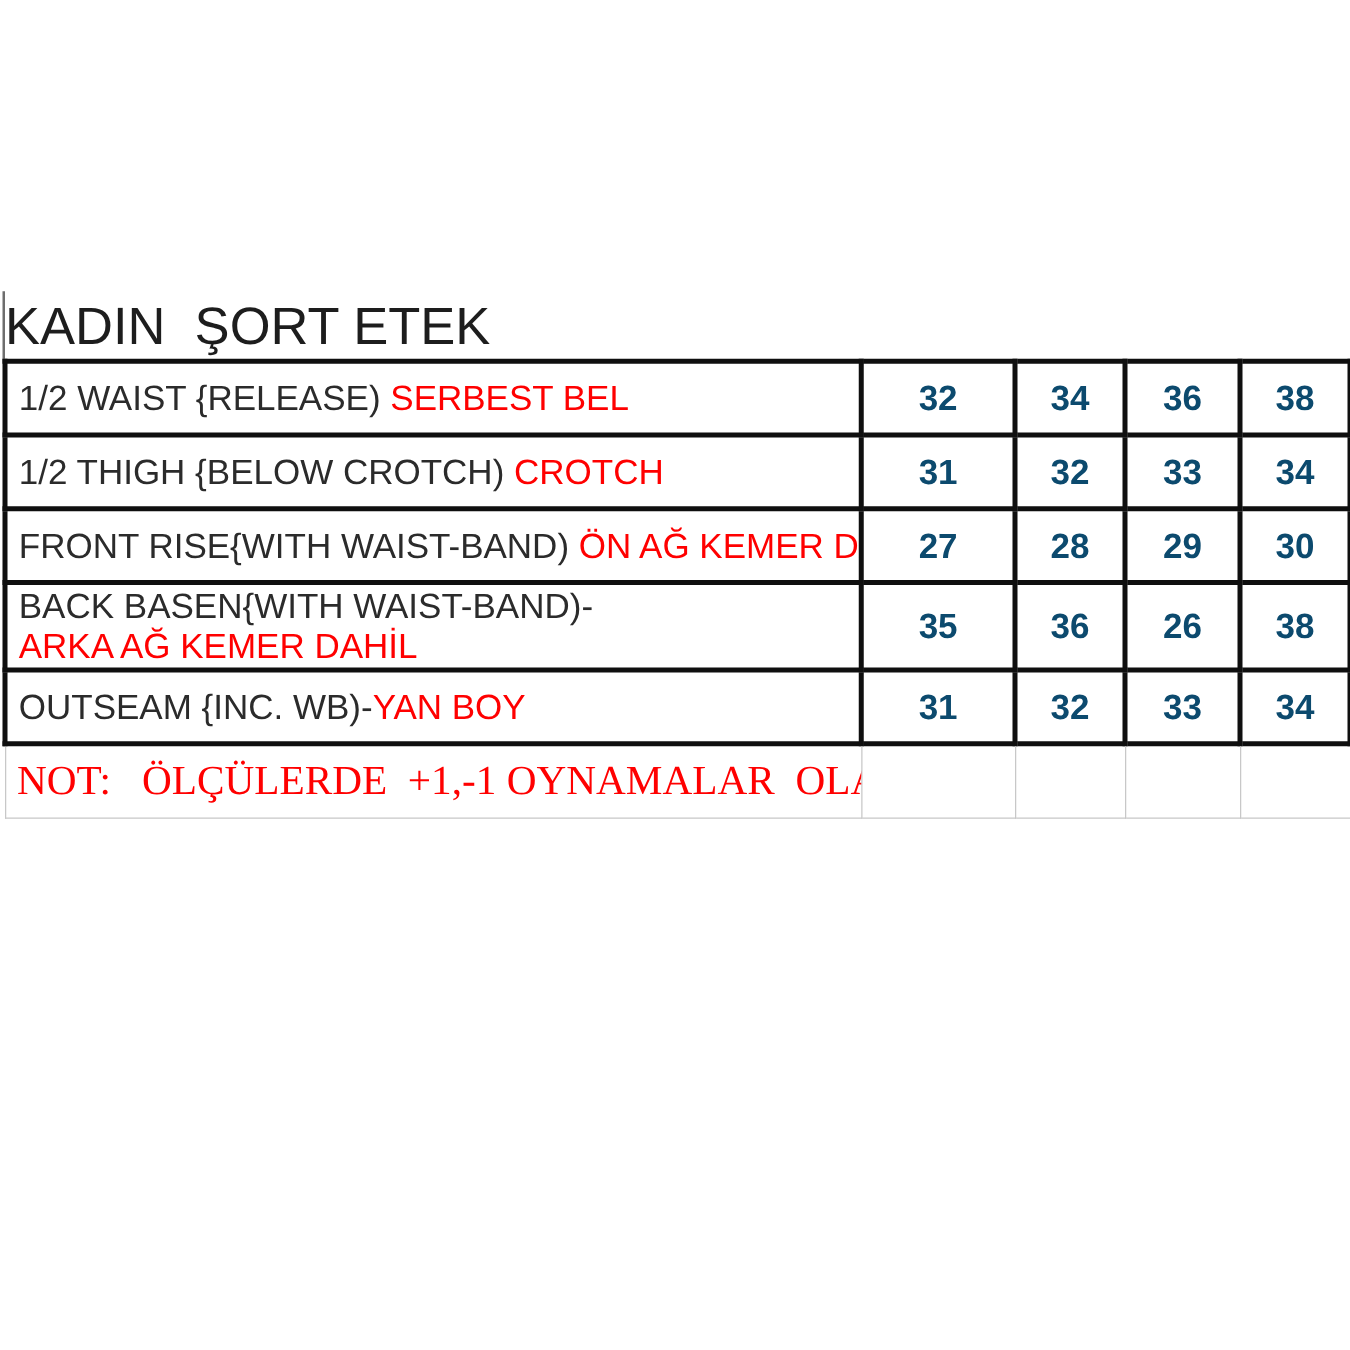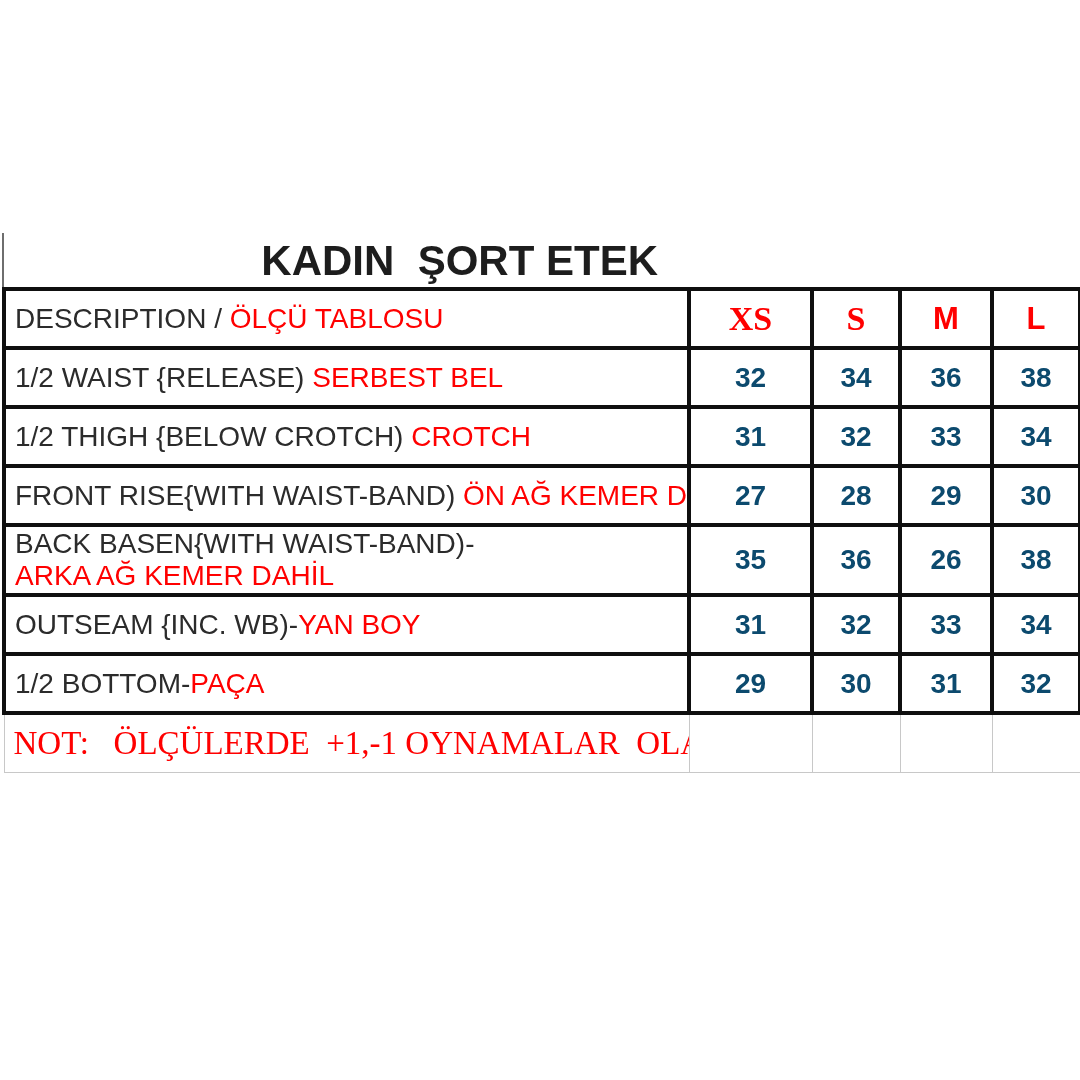--- a/index.html
+++ b/index.html
@@ -1,21 +1,21 @@
 <!DOCTYPE html>
 <html><head>
 <meta charset="utf-8">
 <style>
   html,body{margin:0;padding:0;background:#ffffff;}
   .page{position:relative;width:1080px;height:1080px;background:#ffffff;overflow:hidden;
         font-family:"Liberation Sans",sans-serif;color:#2b2b2b;}
   .title-row{position:absolute;left:2px;top:233px;width:686px;height:54px;
              border-left:2px solid #6e6e6e;box-sizing:border-box;}
-  .title{width:100%;height:54px;line-height:56px;text-align:right;padding-right:30px;
-         box-sizing:border-box;font-size:42px;font-weight:700;color:#1d1d1d;
+  .title{width:100%;height:54px;line-height:56px;padding-right:30px;
+         box-sizing:border-box;font-size:42px;font-weight:400;color:#1d1d1d;
          white-space:pre;letter-spacing:0px;}
   table.size-table{position:absolute;left:2px;top:287px;width:1076px;
                    border-collapse:collapse;table-layout:fixed;}
   table.size-table td{border:4px solid #0f0f0f;box-sizing:border-box;
                       vertical-align:middle;background:#ffffff;overflow:hidden;}
   tr.main-row{height:59px;}
   td.desc{padding-left:9px;font-size:28px;font-weight:400;}
   td.desc .black{color:#2b2b2b;white-space:pre;}
   td.desc .red{color:#ff0000;white-space:pre;}
   td.size-head{text-align:center;color:#ff0000;font-weight:700;}
@@ -39,29 +39,20 @@
   <table class="size-table">
     <colgroup>
       <col style="width:685px">
         <col style="width:123px">
         <col style="width:88px">
       <col style="width:92px">
         <col style="width:88px">
     </colgroup>
 
     <tbody>
-        <tr class="main-row">
-      <td class="desc">
-        <span class="black">DESCRIPTION / </span><span class="red">ÖLÇÜ TABLOSU</span>
-      </td>
-      <td class="size-head serif">XS</td>
-      <td class="size-head serif">S</td>
-      <td class="size-head sans">M</td>
-      <td class="size-head sans">L</td>
-    </tr>
 
     <tr class="main-row">
       <td class="desc">
         <span class="black">1/2 WAIST {RELEASE) </span><span class="red">SERBEST BEL</span>
       </td>
       <td class="num">32</td>
       <td class="num">34</td>
       <td class="num">36</td>
       <td class="num">38</td>
     </tr>
@@ -100,29 +91,20 @@
     <tr class="main-row">
       <td class="desc">
         <span class="black">OUTSEAM {INC. WB)-</span><span class="red">YAN BOY</span>
       </td>
       <td class="num">31</td>
       <td class="num">32</td>
       <td class="num">33</td>
       <td class="num">34</td>
     </tr>
 
-    <tr class="main-row">
-      <td class="desc">
-        <span class="black">1/2 BOTTOM-</span><span class="red">PAÇA</span>
-      </td>
-      <td class="num">29</td>
-      <td class="num">30</td>
-      <td class="num">31</td>
-      <td class="num">32</td>
-    </tr>
 
     <tr class="note-row">
       <td class="note">NOT:   ÖLÇÜLERDE  +1,-1 OYNAMALAR  OLABİLİR</td>
       <td></td>
       <td></td>
       <td></td>
       <td></td>
     </tr>
   </tbody>
     </table>

